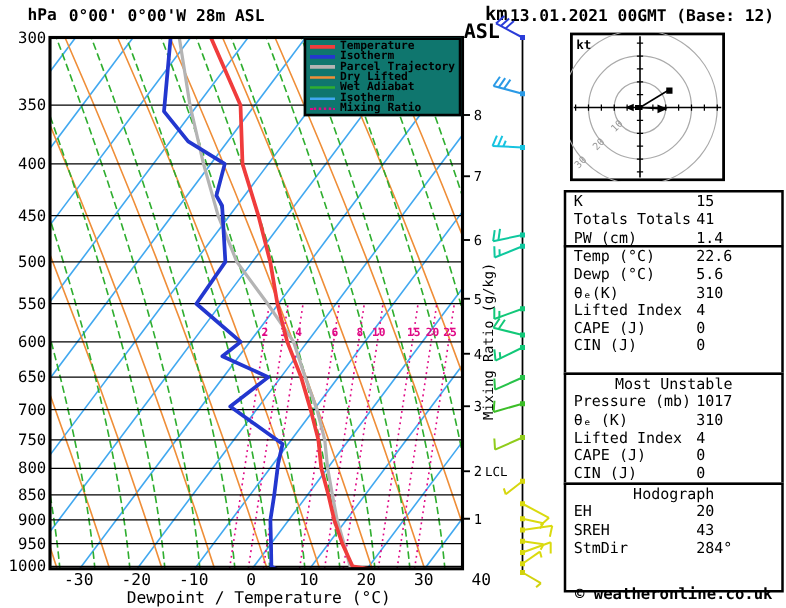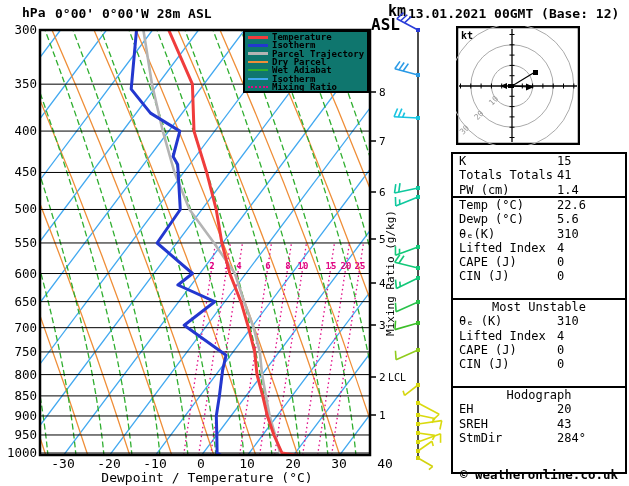--- a/index.html
+++ b/index.html
@@ -293,21 +293,21 @@
     <div class="lrow">
         <span class="ls" style="border-top: 3px solid rgb(35, 55, 207);"></span>
         <span class="ll">Isotherm</span>
       </div>
     <div class="lrow">
         <span class="ls" style="border-top: 3px solid rgb(180, 180, 180);"></span>
         <span class="ll">Parcel Trajectory</span>
       </div>
     <div class="lrow">
         <span class="ls" style="border-top: 2px solid rgb(239, 142, 56);"></span>
-        <span class="ll">Dry Parcel</span>
+        <span class="ll">Dry Lifted</span>
       </div>
     <div class="lrow">
         <span class="ls" style="border-top: 2px solid rgb(47, 174, 47);"></span>
         <span class="ll">Wet Adiabat</span>
       </div>
     <div class="lrow">
         <span class="ls" style="border-top: 2px solid rgb(65, 168, 240);"></span>
         <span class="ll">Isotherm</span>
       </div>
     <div class="lrow">
@@ -365,20 +365,21 @@
     <div class="pbox" style="height:104px;">
       <div class="prow"><span class="pl">Temp (°C)</span><span class="pv">22.6</span></div>
       <div class="prow"><span class="pl">Dewp (°C)</span><span class="pv">5.6</span></div>
       <div class="prow"><span class="pl">θₑ(K)</span><span class="pv">310</span></div>
       <div class="prow"><span class="pl">Lifted Index</span><span class="pv">4</span></div>
       <div class="prow"><span class="pl">CAPE (J)</span><span class="pv">0</span></div>
       <div class="prow"><span class="pl">CIN (J)</span><span class="pv">0</span></div>
     </div>
     <div class="pbox" style="height:90px;">
       <div class="ptitle">Most Unstable</div>
+      <div class="prow"><span class="pl">Pressure (mb)</span><span class="pv">1017</span></div>
       <div class="prow"><span class="pl">θₑ (K)</span><span class="pv">310</span></div>
       <div class="prow"><span class="pl">Lifted Index</span><span class="pv">4</span></div>
       <div class="prow"><span class="pl">CAPE (J)</span><span class="pv">0</span></div>
       <div class="prow"><span class="pl">CIN (J)</span><span class="pv">0</span></div>
     </div>
     <div class="pbox" style="height:88px;">
       <div class="ptitle">Hodograph</div>
       <div class="prow"><span class="pl">EH</span><span class="pv">20</span></div>
       <div class="prow"><span class="pl">SREH</span><span class="pv">43</span></div>
       <div class="prow"><span class="pl">StmDir</span><span class="pv">284°</span></div>

